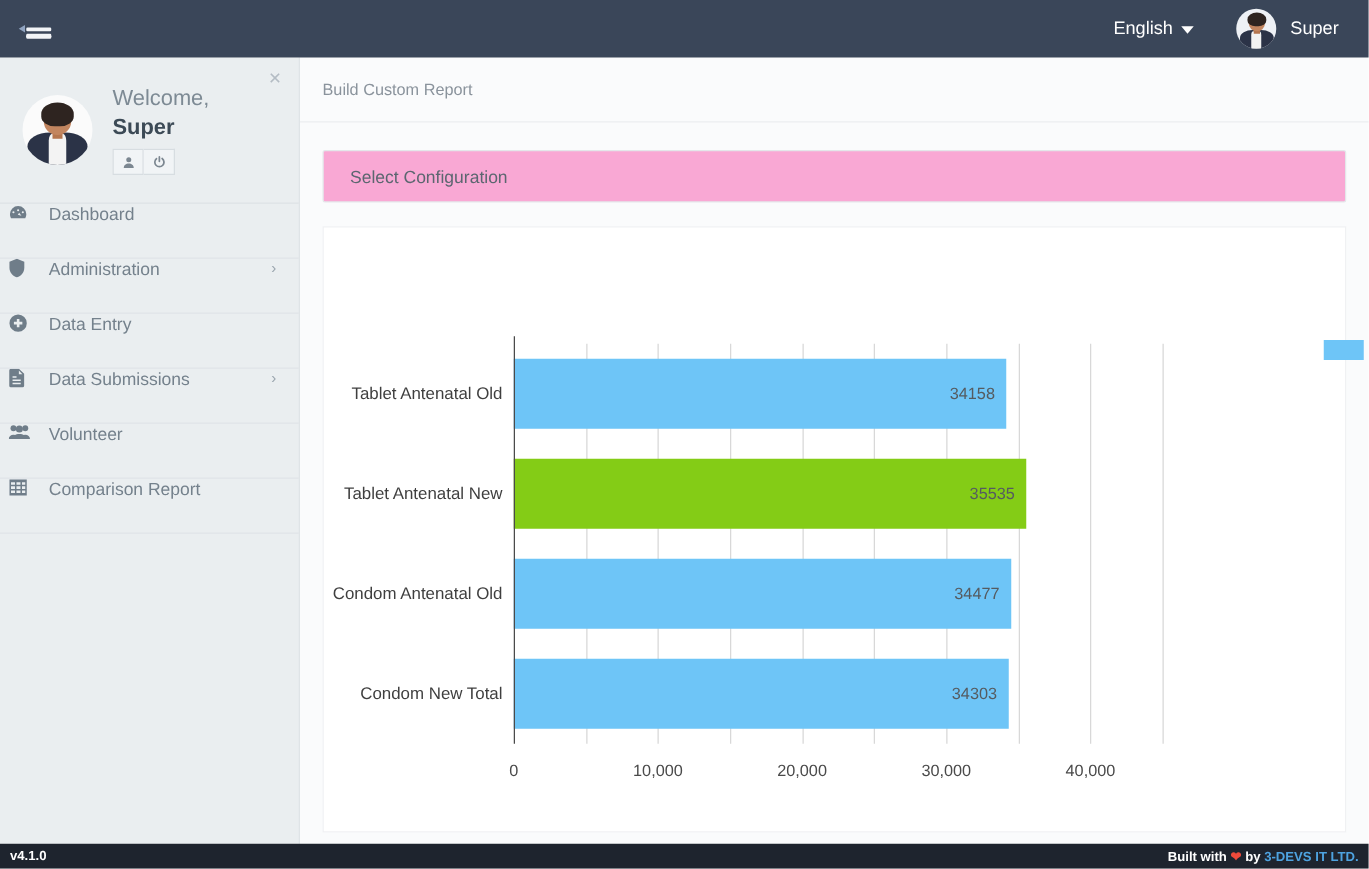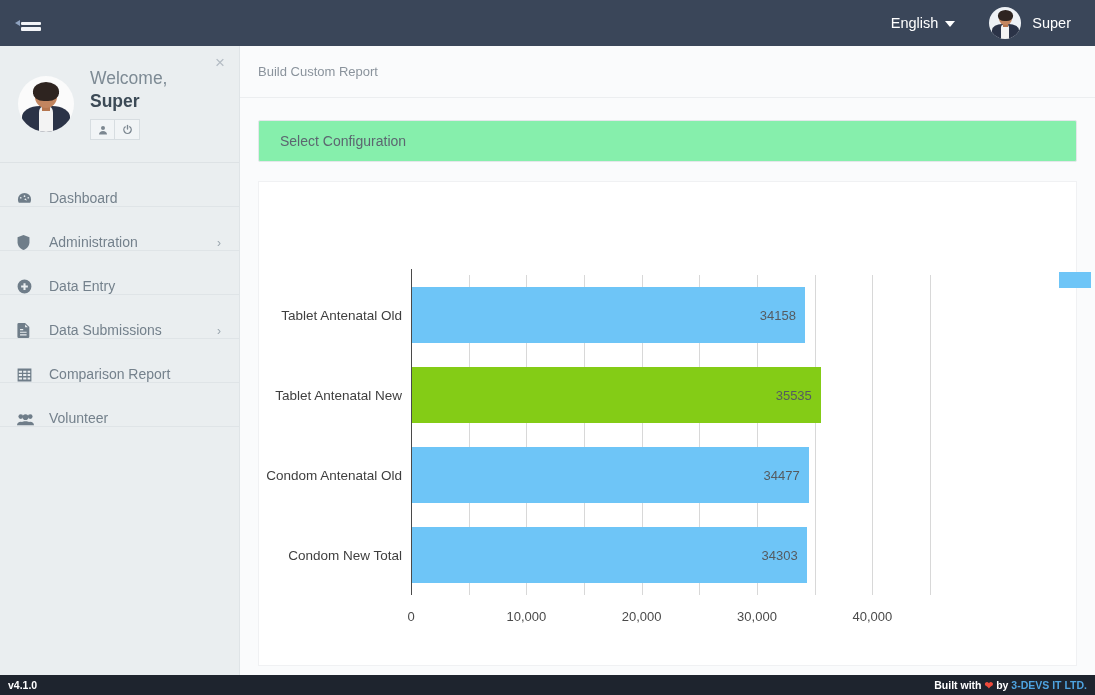--- a/index.html
+++ b/index.html
@@ -120,22 +120,22 @@
     border: 1px solid #d7dde1; background: #f1f4f6;
     display: flex; align-items: center; justify-content: center;
     cursor: pointer;
   }
   .pbtn + .pbtn { border-left: none; }
   .pbtn svg { fill: #7c8791; }
 
   .nav-item {
     position: relative;
     height: 44px;
-    display: flex; align-items: flex-end;
-    padding-left: 17px;
+    display: flex; align-items: flex-start;
+    padding-left: 7px;
     border-bottom: 1px solid #dfe4e7;
     color: #74818c; font-size: 14px;
     cursor: pointer;
   }
   .nav-item .nav-ico {
     width: 23px; display: flex; align-items: center;
     flex: none; margin-right: 9px;
   }
   .nav-item .nav-ico svg { fill: #6f7d89; }
   .nav-item.active {
@@ -158,21 +158,21 @@
     height: 52px; display: flex; align-items: center;
     padding-left: 18px;
     border-bottom: 1px solid #eceef0;
   }
   .page-title { color: #8a939c; font-size: 13px; font-weight: normal; }
 
   .config-bar {
     margin: 22px 18px 0 18px;
     height: 42px;
     border: 1px solid #e4e7ea;
-    background: #86efac;
+    background: #f9a8d4;
     border-radius: 2px;
     display: flex; align-items: center;
     padding-left: 21px;
     color: #5c6670; font-size: 14px;
     cursor: pointer;
   }
 
   .chart-card {
     margin: 19px 18px 0 18px;
     height: 485px;
@@ -344,37 +344,37 @@
             <path d="M8.2 0H1.4A1.4 1.4 0 0 0 0 1.4v13.2A1.4 1.4 0 0 0 1.4 16h9.9a1.4 1.4 0 0 0 1.4-1.4V4.3zm0 1.5 3 3.1h-3zM2.8 6.4h3.4v1.2H2.8zm0 2.8h7v1.2h-7zm0 2.8h7v1.2h-7z"></path>
           </svg>
       </span>
       <span>Data Submissions</span>
       <span class="nav-chev">›</span>
     </div>
 
 
     <div class="nav-item">
       <span class="nav-ico">
-        <svg width="15" height="14" viewBox="0 0 16 15">
-            <path d="M.6.6h14.8v13.8H.6zm1.3 2.3v2.2h3.4V2.9zm4.7 0v2.2h3.4V2.9zm4.7 0v2.2h2.8V2.9zM1.9 6.5v2.2h3.4V6.5zm4.7 0v2.2h3.4V6.5zm4.7 0v2.2h2.8V6.5zM1.9 10.1v2.2h3.4v-2.2zm4.7 0v2.2h3.4v-2.2zm4.7 0v2.2h2.8v-2.2z"></path>
-          </svg>
-      </span>
-      <span>Comparison Report</span>
-    </div>
-
-    <div class="nav-item">
-      <span class="nav-ico">
         <svg width="17" height="13" viewBox="0 0 18 13">
             <circle cx="4" cy="3.4" r="2.5"></circle>
             <circle cx="14" cy="3.4" r="2.5"></circle>
             <circle cx="9" cy="4" r="3"></circle>
             <path d="M0 12.6c0-2.3 1.8-3.7 4-3.7s4 1.4 4 3.7zm10 0c0-2.3 1.8-3.7 4-3.7s4 1.4 4 3.7zM3.3 12.6c0-2.8 2.5-4.3 5.7-4.3s5.7 1.5 5.7 4.3z"></path>
           </svg>
       </span>
       <span>Volunteer</span>
+    </div>
+
+    <div class="nav-item">
+      <span class="nav-ico">
+        <svg width="15" height="14" viewBox="0 0 16 15">
+            <path d="M.6.6h14.8v13.8H.6zm1.3 2.3v2.2h3.4V2.9zm4.7 0v2.2h3.4V2.9zm4.7 0v2.2h2.8V2.9zM1.9 6.5v2.2h3.4V6.5zm4.7 0v2.2h3.4V6.5zm4.7 0v2.2h2.8V6.5zM1.9 10.1v2.2h3.4v-2.2zm4.7 0v2.2h3.4v-2.2zm4.7 0v2.2h2.8v-2.2z"></path>
+          </svg>
+      </span>
+      <span>Comparison Report</span>
     </div>
   </div>
 
   <div class="content">
     <div class="page-head">
       <h1 class="page-title">Build Custom Report</h1>
     </div>
 
     <div class="config-bar">
       <span>Select Configuration</span>

